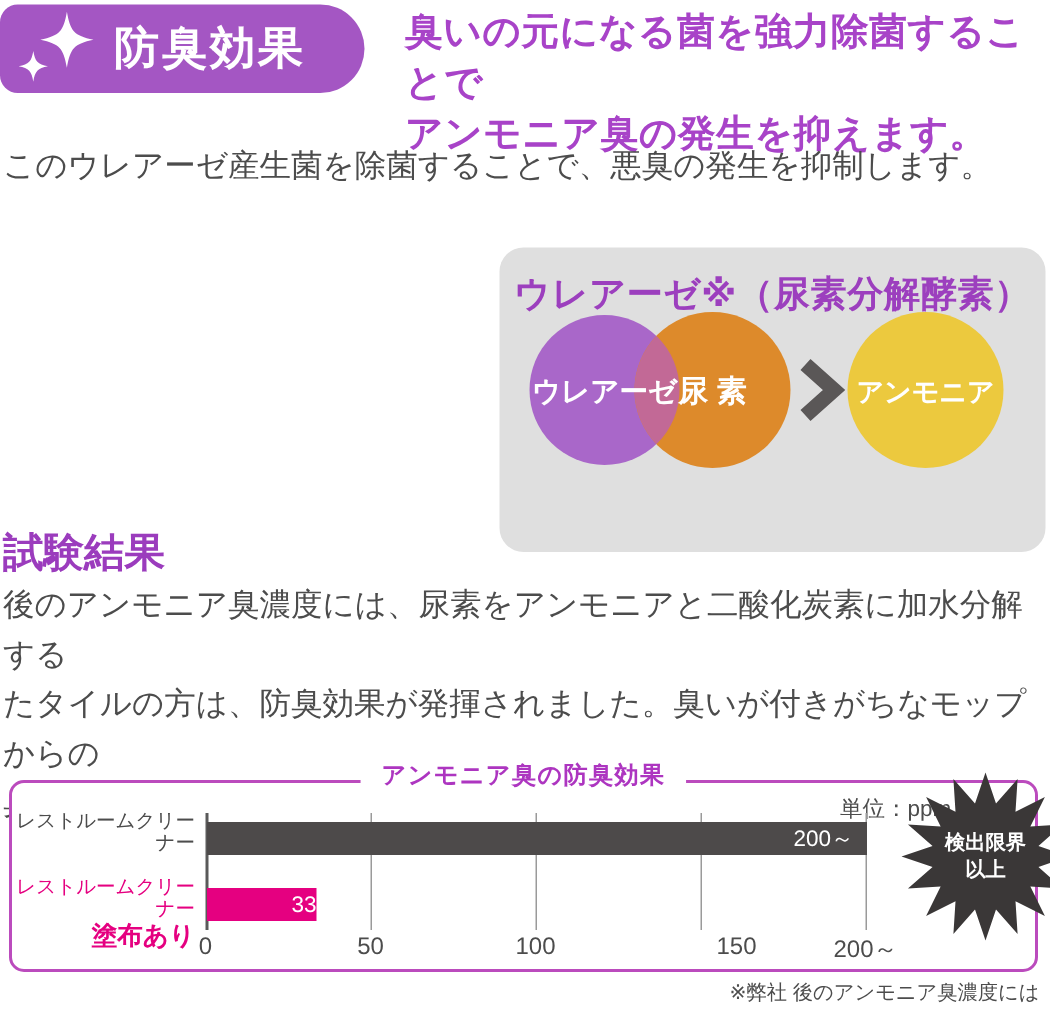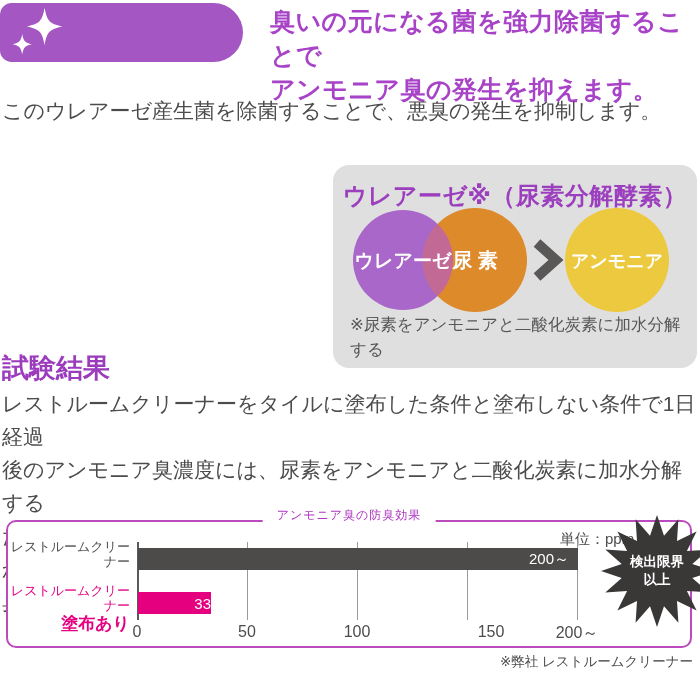--- a/index.html
+++ b/index.html
@@ -44,21 +44,21 @@
   
   .results-heading{position:absolute;left:2px;top:350px;font-size:27px;font-weight:900;color:var(--heading);}
   .results-body{position:absolute;left:2px;top:388px;font-size:21px;line-height:1.57;color:var(--body-text);}
   
   .chart-box{
     position:absolute;left:6px;top:520px;width:686px;height:128px;
     border:2px solid var(--chart-border);border-radius:10px;background:#fff;
   }
   .chart-title{
     position:absolute;top:-15px;left:50%;transform:translateX(-50%);
-    background:#fff;padding:0 14px;font-size:12px;font-weight:400;
+    background:#fff;padding:0 14px;font-size:16px;font-weight:700;
     color:var(--chart-title);white-space:nowrap;letter-spacing:1px;
   }
   .unit-label{position:absolute;left:552px;top:8px;font-size:15px;color:var(--body-text);}
   .gridline{position:absolute;top:20px;height:78px;width:1px;background:var(--grid);}
   .gridline.axis{width:2px;background:#5a5a5a;}
   .bar{position:absolute;left:130px;height:22px;display:flex;align-items:center;color:#fff;font-size:15px;}
   .bar.row0{top:26px;justify-content:flex-end;padding-right:9px;}
   .bar.row1{top:70px;justify-content:flex-end;}
   .row-label{position:absolute;left:0;width:122px;text-align:right;line-height:1.18;}
   .row-label .small{font-size:13px;}
@@ -77,20 +77,21 @@
   .source-note{position:absolute;right:7px;top:653px;font-size:13.5px;color:var(--body-text);}
 </style>
 </head>
 <body>
 
 <div class="badge">
   <svg width="58" height="56" viewBox="0 0 60 60" aria-hidden="true">
     <path fill="#ffffff" d="M36 3 C38.5 17 41 20 55 23 C41 26 38.5 29 36 43 C33.5 29 31 26 17 23 C31 20 33.5 17 36 3 Z"></path>
     <path fill="#ffffff" d="M12 31 C13.3 38.5 15 40.5 22.5 42 C15 43.5 13.3 45.5 12 53 C10.7 45.5 9 43.5 1.5 42 C9 40.5 10.7 38.5 12 31 Z"></path>
   </svg>
+  <span class="badge-label">防臭効果</span>
 </div>
 
 <div class="headline">
   <div>臭いの元になる菌を強力除菌することで</div>
   <div>アンモニア臭の発生を抑えます。</div>
 </div>
 
 <div class="intro">
   <div>このウレアーゼ産生菌を除菌することで、悪臭の発生を抑制します。</div>
 </div>
@@ -108,27 +109,25 @@
     <g clip-path="url(#clip-purple)">
       <circle cx="142" cy="95" r="52" style="fill:var(--circle-overlap)"></circle>
     </g>
     <circle cx="284" cy="95" r="52" style="fill:var(--circle-yellow)"></circle>
     <polyline points="204,78 223,95 204,112" fill="none" style="stroke:var(--chevron)" stroke-width="10"></polyline>
     <text x="70" y="102" text-anchor="middle" fill="#ffffff" font-size="19" font-weight="bold">ウレアーゼ</text>
     <text x="142" y="102" text-anchor="middle" fill="#ffffff" font-size="20" font-weight="bold">尿 素</text>
     <text x="284" y="102" text-anchor="middle" fill="#ffffff" font-size="18" font-weight="bold">アンモニア</text>
   </svg>
   <div class="urease-note">
-    <div>※尿素をアンモニアと二酸化炭素に加水分解する</div>
   </div>
 </div>
 
 <div class="results-heading">試験結果</div>
 <div class="results-body">
-  <div>レストルームクリーナーをタイルに塗布した条件と塗布しない条件で1日経過</div>
   <div>後のアンモニア臭濃度には、尿素をアンモニアと二酸化炭素に加水分解する</div>
   <div>たタイルの方は、防臭効果が発揮されました。臭いが付きがちなモップからの</div>
   <div>臭いの発生も防ぎます。</div>
 </div>
 
 <div class="chart-box">
   <div class="chart-title">アンモニア臭の防臭効果</div>
   <div class="unit-label">単位：ppm</div>
 
   <div class="gridline axis" style="left:129px"></div>
@@ -160,13 +159,13 @@
 </div>
 
 <svg class="starburst" viewBox="0 0 116 116" aria-hidden="true">
   <polygon id="starburst-poly" style="fill:var(--starburst)" points="58.0,2.0 65.0,22.7 79.4,6.3 78.0,28.1 97.6,18.4 87.9,38.0 109.7,36.6 93.3,51.0 114.0,58.0 93.3,65.0 109.7,79.4 87.9,78.0 97.6,97.6 78.0,87.9 79.4,109.7 65.0,93.3 58.0,114.0 51.0,93.3 36.6,109.7 38.0,87.9 18.4,97.6 28.1,78.0 6.3,79.4 22.7,65.0 2.0,58.0 22.7,51.0 6.3,36.6 28.1,38.0 18.4,18.4 38.0,28.1 36.6,6.3 51.0,22.7"></polygon>
 </svg>
 <div class="starburst-text">
   <div>検出限界</div>
   <div>以上</div>
 </div>
 
-<div class="source-note">※弊社 レストルームクリーナー</div>
+<div class="source-note">※弊社 後のアンモニア臭濃度には</div>
 
 </body></html>

